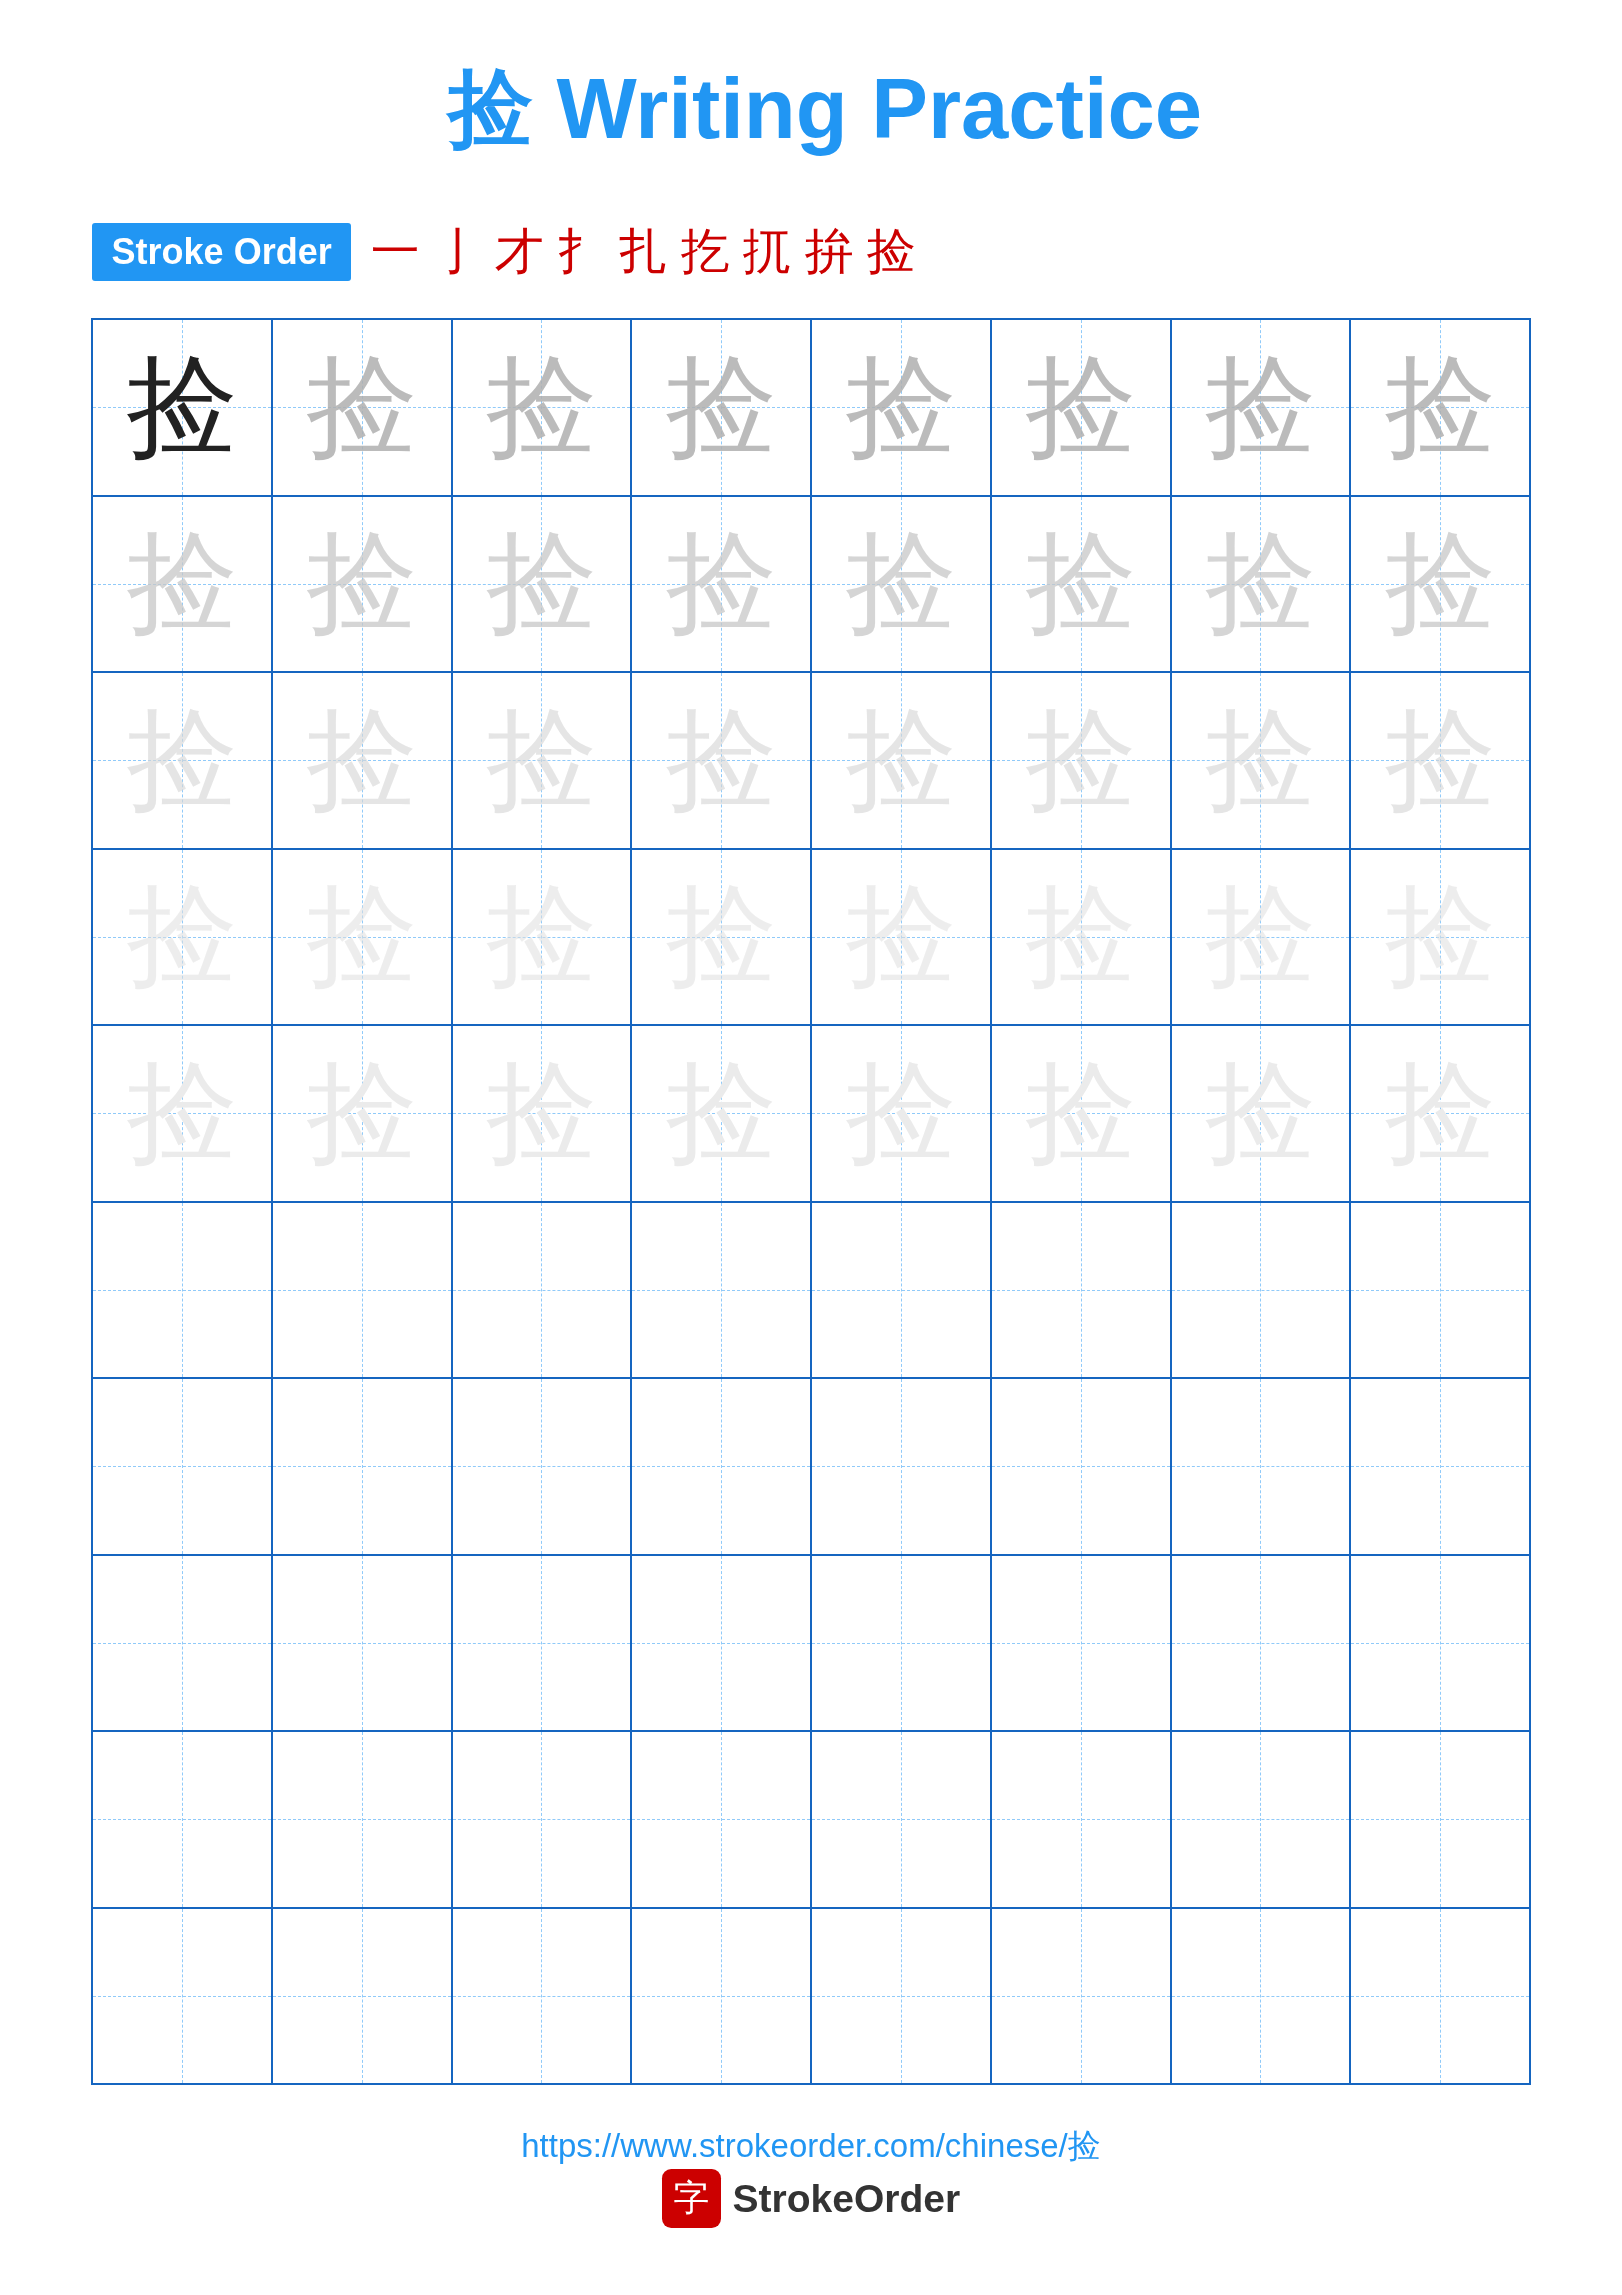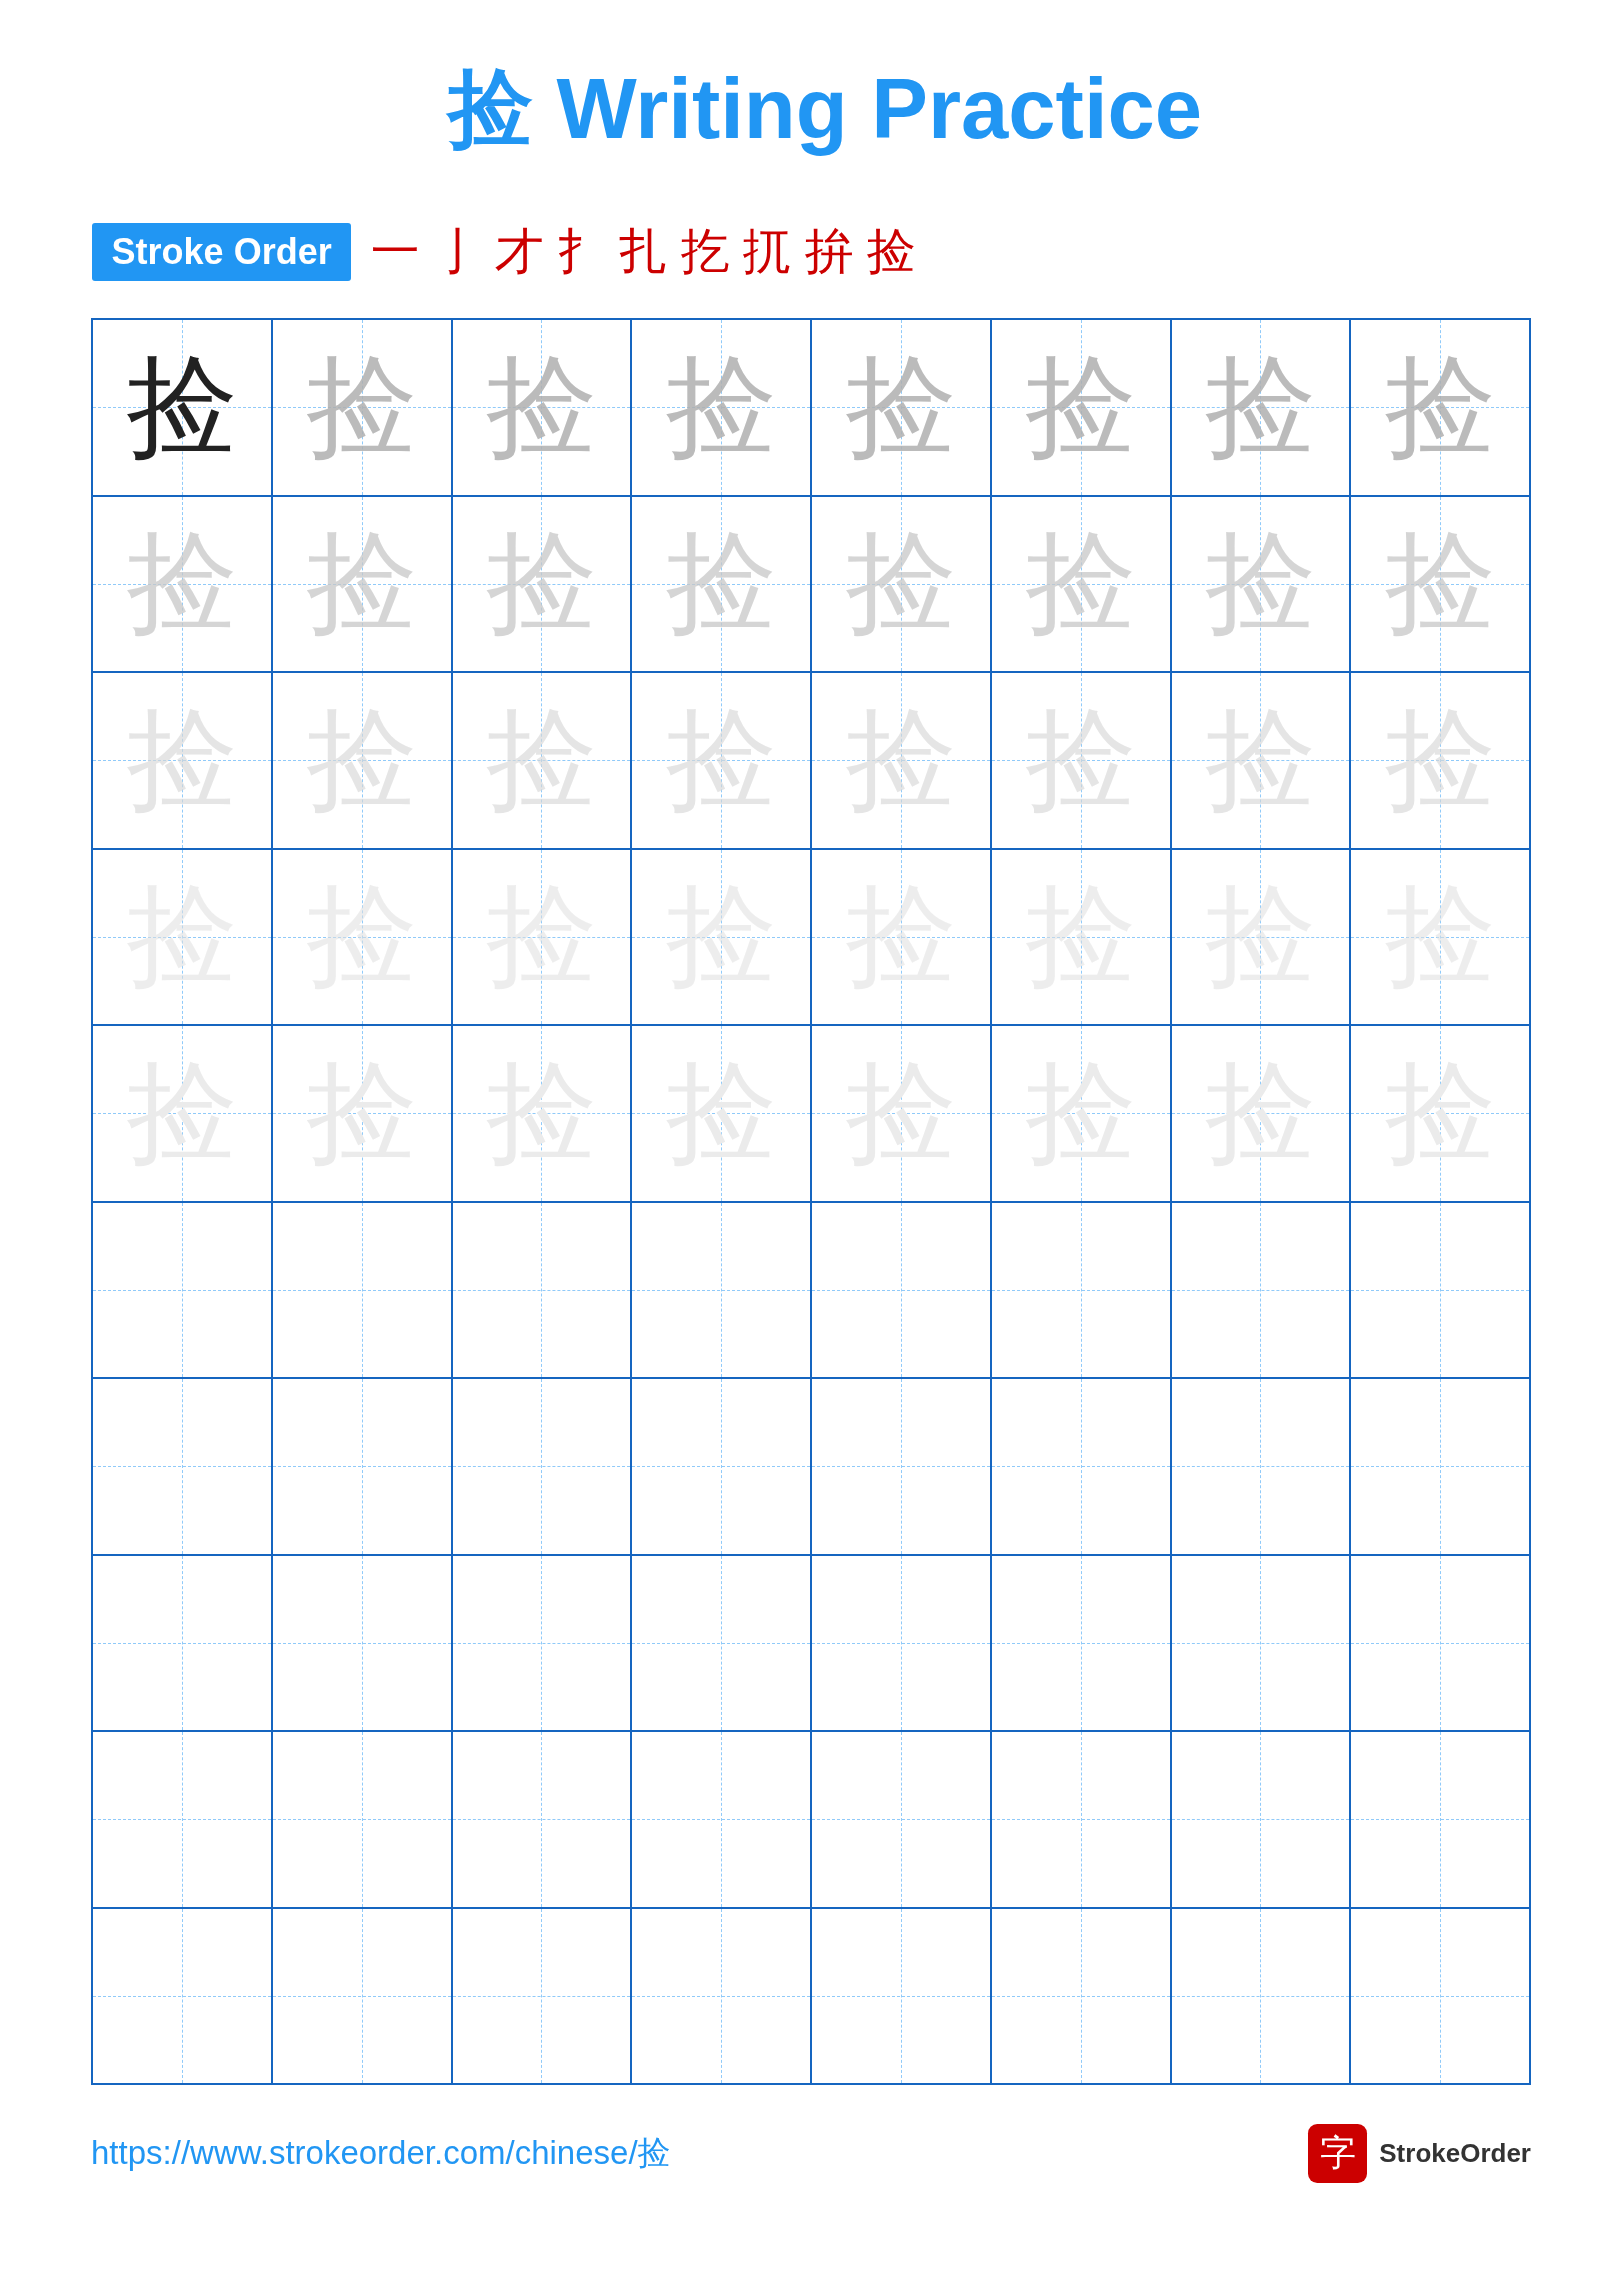--- a/index.html
+++ b/index.html
@@ -131,20 +131,21 @@
     }
 
     .cell-empty {}
 
     .footer {
       display: flex;
       justify-content: space-between;
       align-items: center;
       width: 1440px;
       margin-top: 39px;
+      flex-direction: column;
     }
 
     .footer-url {
       font-size: 33px;
       color: #2196F3;
     }
 
     .footer-logo {
       display: flex;
       align-items: center;
@@ -158,21 +159,21 @@
       border-radius: 9.2px;
       display: flex;
       align-items: center;
       justify-content: center;
       font-size: 36px;
       color: white;
       font-family: 'SimSun', serif;
     }
 
     .footer-logo-text {
-      font-size: 26px;
+      font-size: 39px;
       font-weight: bold;
       color: #333;
     }
   </style>
 </head>
 <body>
 
 <div class="page">
 
   <h1 class="title">捡 Writing Practice</h1>

